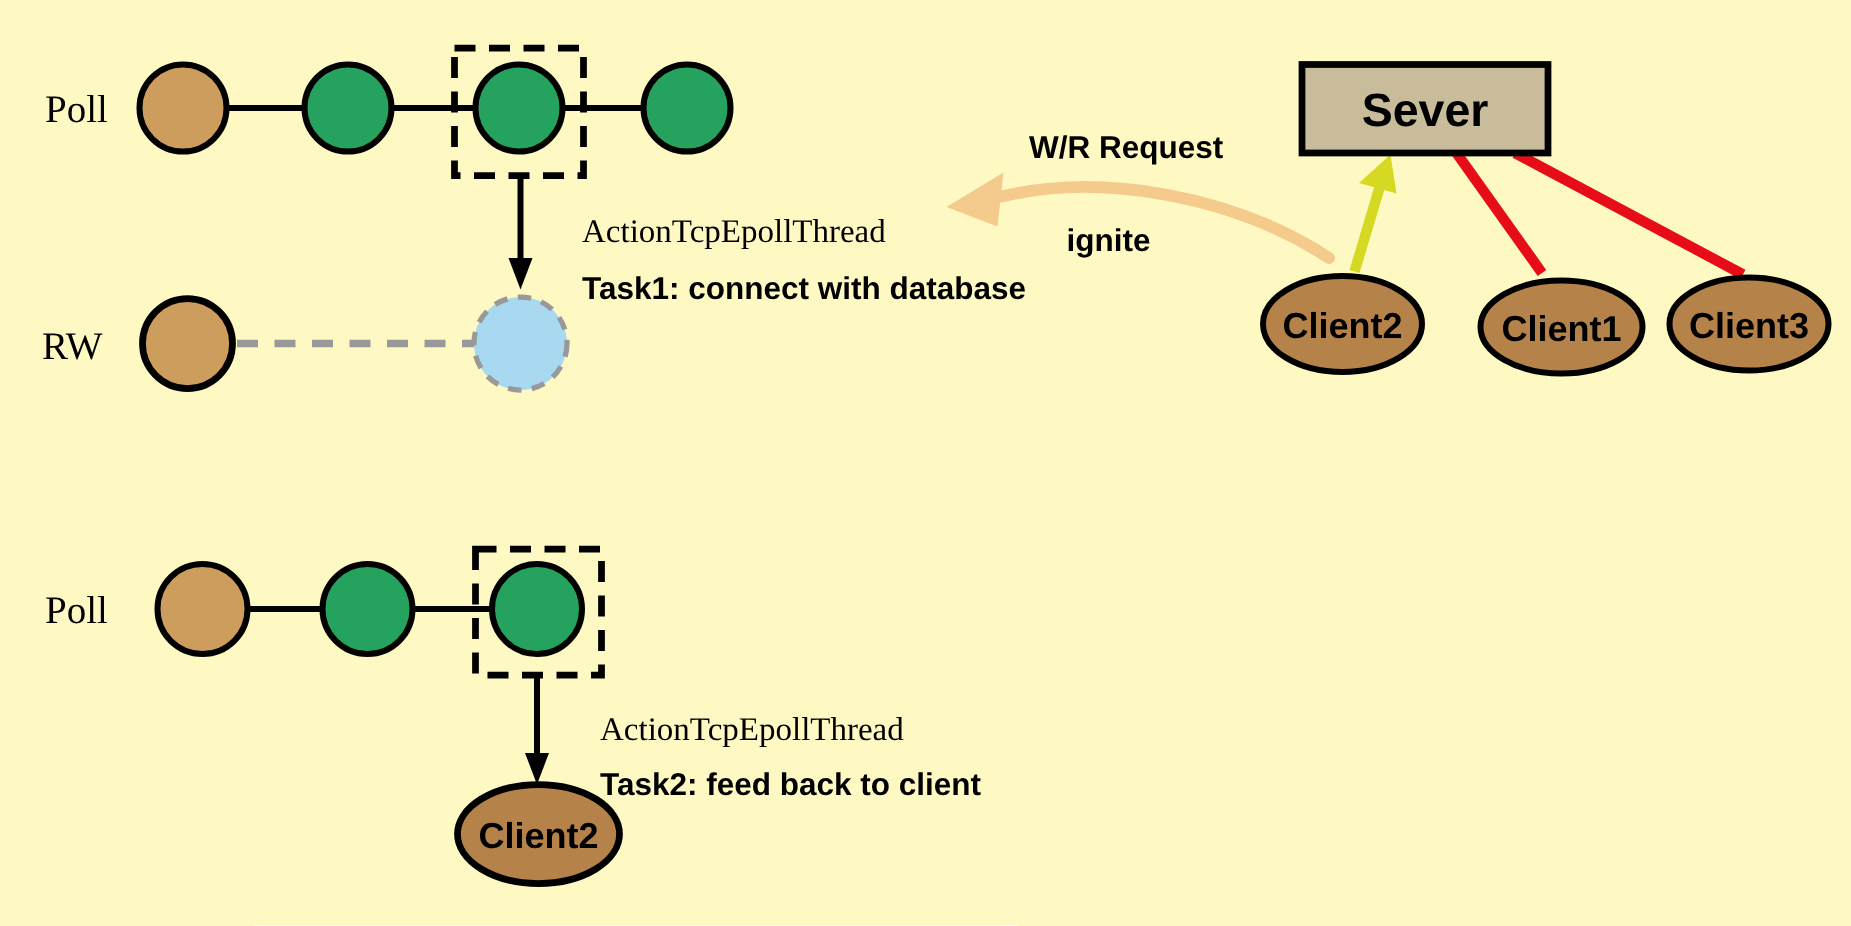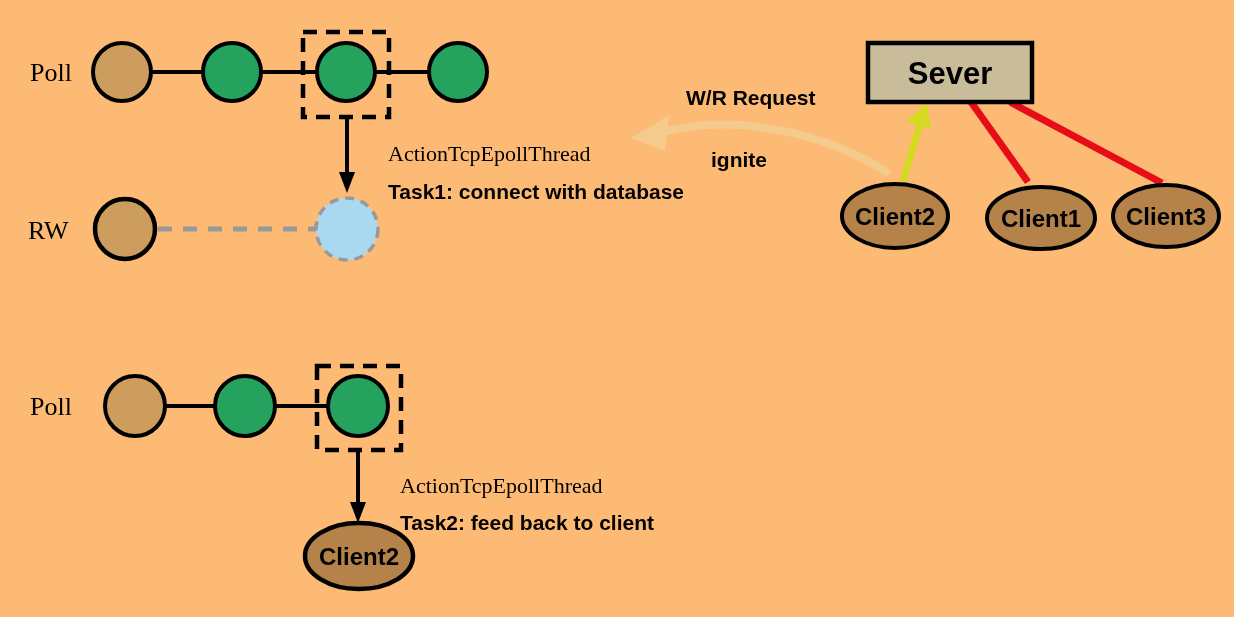--- a/index.html
+++ b/index.html
@@ -1,20 +1,20 @@
 <!DOCTYPE html>
 <html><head>
 <meta charset="utf-8">
 <style>
   html, body { margin: 0; padding: 0; background: #ffffff; }
   .canvas {
     position: relative;
     width: 1234px;
     height: 617px;
-    background: #fdba74;
+    background: #fef9c3;
     font-family: "Liberation Sans", sans-serif;
     overflow: hidden;
   }
   svg { display: block; }
   .serif-label {
     font-family: "Liberation Serif", "DejaVu Serif", serif;
     font-size: 26px;
     fill: #000000;
   }
   .serif-annot {

